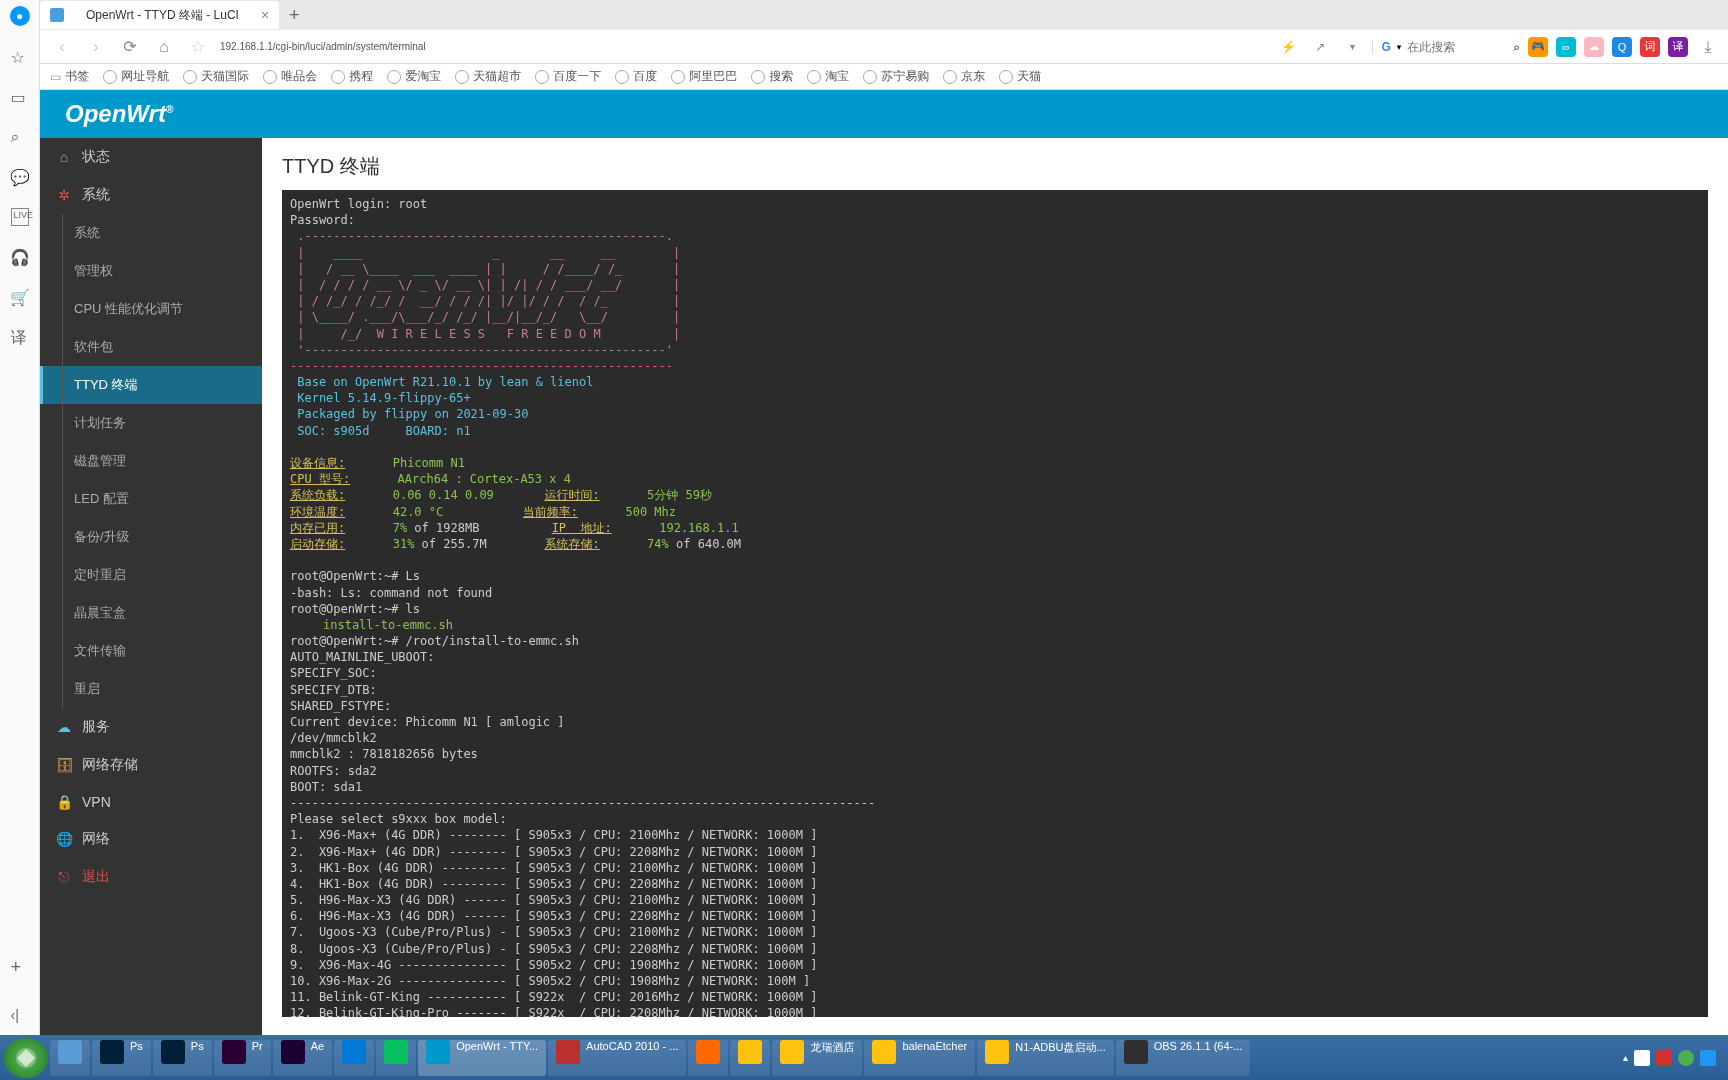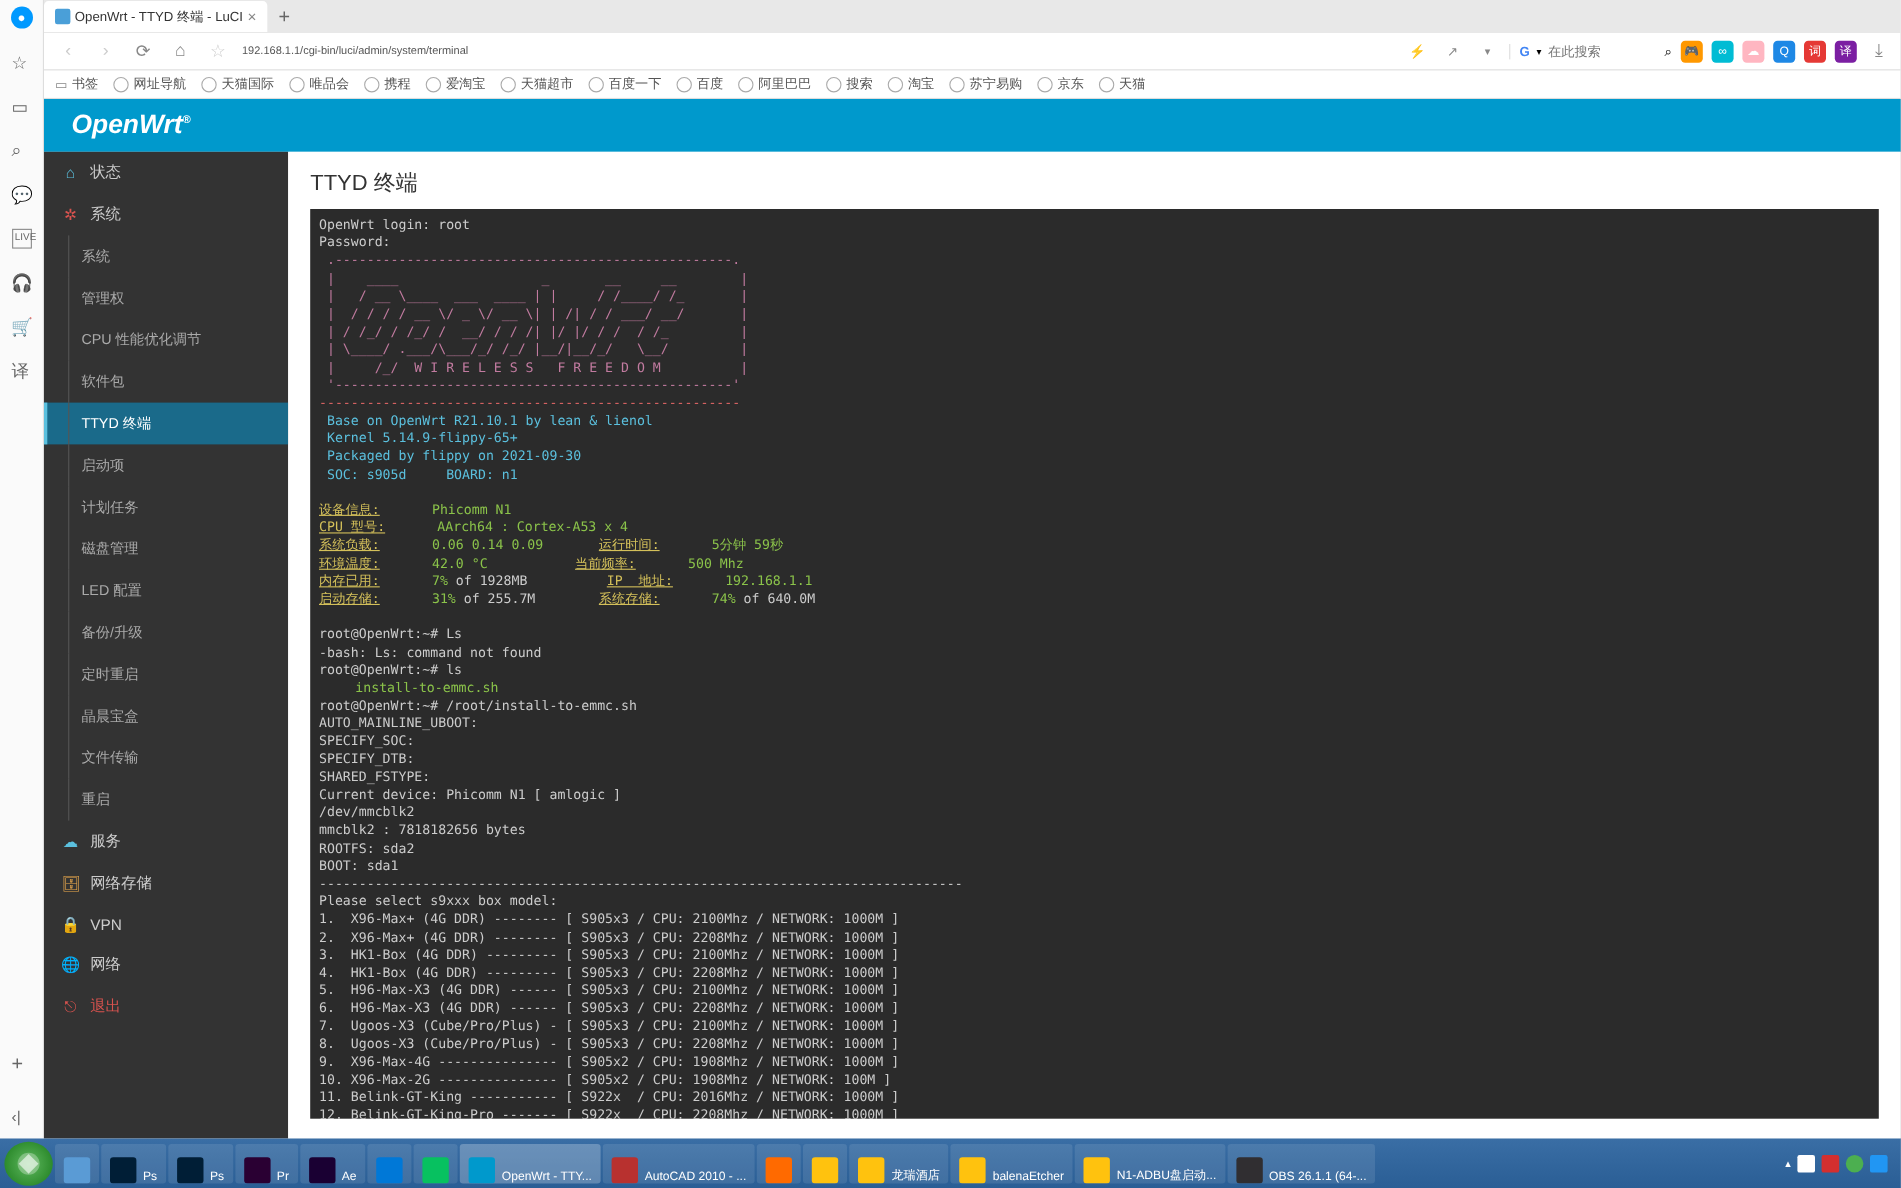--- a/index.html
+++ b/index.html
@@ -7,21 +7,21 @@
 
 
 .browser-top { background: #fff; }
 .tab-bar { height: 30px; background: #e8e8e8; display: flex; align-items: center; padding-left: 40px; }
 .left-sidebar-icons { position: absolute; left: 0; top: 0; width: 40px; height: 1035px; background: #fafafa; border-right: 1px solid #ddd; display: flex; flex-direction: column; align-items: center; padding-top: 6px; gap: 22px; }
 .left-sidebar-icons .icon { width: 18px; height: 18px; color: #666; font-size: 16px; }
 .left-sidebar-icons .icon.blue-circle { width: 20px; height: 20px; border-radius: 50%; background: #0099ff; color:#fff; display:flex;align-items:center;justify-content:center;font-size:12px; }
 .left-sidebar-icons .plus { margin-top: auto; margin-bottom: 10px; font-size: 18px; }
 .left-sidebar-icons .collapse { margin-bottom: 10px; font-size: 14px; }
 
-.tab { height: 28px; background: #fff; display: flex; align-items: center; padding: 0 10px; border-radius: 4px 4px 0 0; margin-right: 2px; font-size: 12px; color: #333; gap: 4px; min-width: 190px; }
+.tab { height: 28px; background: #fff; display: flex; align-items: center; padding: 0 10px; border-radius: 4px 4px 0 0; margin-right: 2px; font-size: 12px; color: #333; gap: 22px; min-width: 190px; }
 .tab .favicon { width: 14px; height: 14px; background: #4a9fd8; border-radius: 2px; }
 .tab .close { margin-left: auto; font-size: 14px; color: #888; }
 .tab-add { font-size: 18px; color: #666; margin-left: 8px; }
 
 .addr-bar { height: 34px; display: flex; align-items: center; padding: 0 8px 0 50px; gap: 10px; border-bottom: 1px solid #ddd; }
 .nav-btn { width: 24px; height: 24px; color: #888; font-size: 16px; display:flex;align-items:center;justify-content:center; }
 .nav-btn.disabled { color: #ccc; }
 .url-box { flex: 0 0 auto; display: flex; align-items: center; gap: 8px; }
 .url-text { font-size: 10px; color: #555; }
 .addr-right { margin-left: auto; display: flex; align-items: center; gap: 8px; }
@@ -57,21 +57,21 @@
 .terminal { background: #2b2b2b; color: #ccc; font-family: Consolas, monospace; font-size: 12px; line-height: 1.35; padding: 6px 8px; height: calc(100% - 40px); overflow: hidden; white-space: pre; }
 .term-green { color: #8bc34a; padding-left: 33px; }
 .term-yellow { color: #d4c05a; text-decoration: underline; }
 .term-cyan { color: #5bc0de; }
 .term-red { color: #e06666; }
 .term-magenta { color: #c27ba0; }
 
 
 .taskbar { position: absolute; bottom: 0; left: 0; right: 0; height: 45px; background: linear-gradient(#3a6ea5, #2a5e95); display: flex; align-items: center; padding: 0 4px; gap: 2px; }
 .start-btn { width: 44px; height: 40px; background: radial-gradient(circle, #5fb85f, #1a7a1a); border-radius: 50%; display:flex;align-items:center;justify-content:center; }
-.task-item { height: 36px; display: flex; align-items: flex-end; padding: 0 8px; background: rgba(255,255,255,0.1); border-radius: 3px; color: #fff; font-size: 11px; gap: 6px; max-width: 140px; overflow: hidden; }
+.task-item { height: 36px; display: flex; align-items: flex-start; padding: 0 8px; background: rgba(255,255,255,0.1); border-radius: 3px; color: #fff; font-size: 11px; gap: 6px; max-width: 140px; overflow: hidden; }
 .task-item.active { background: rgba(255,255,255,0.25); }
 .task-icon { width: 24px; height: 24px; border-radius: 3px; display:flex;align-items:center;justify-content:center;font-size:10px;color:#fff; }
 .tray { margin-left: auto; display: flex; align-items: center; gap: 6px; padding-right: 8px; }
 .tray-icon { width: 16px; height: 16px; }
 </style>
 </head>
 <body>
 
 <div class="left-sidebar-icons">
   <div class="icon blue-circle">●</div>
@@ -158,21 +158,20 @@
     <div class="sidebar-item">
       <span class="sb-icon" style="color:#d9534f;">✲</span>
       <span>系统</span>
     </div>
     <div id="system-subitems">
         <div class="sidebar-item sub">系统</div>
         <div class="sidebar-item sub">管理权</div>
         <div class="sidebar-item sub">CPU 性能优化调节</div>
         <div class="sidebar-item sub">软件包</div>
         <div class="sidebar-item sub active">TTYD 终端</div>
-        <div class="sidebar-item sub">启动项</div>
         <div class="sidebar-item sub">计划任务</div>
         <div class="sidebar-item sub">磁盘管理</div>
         <div class="sidebar-item sub">LED 配置</div>
         <div class="sidebar-item sub">备份/升级</div>
         <div class="sidebar-item sub">定时重启</div>
         <div class="sidebar-item sub">晶晨宝盒</div>
         <div class="sidebar-item sub">文件传输</div>
         <div class="sidebar-item sub">重启</div>
       </div>
     <div class="sidebar-item">

